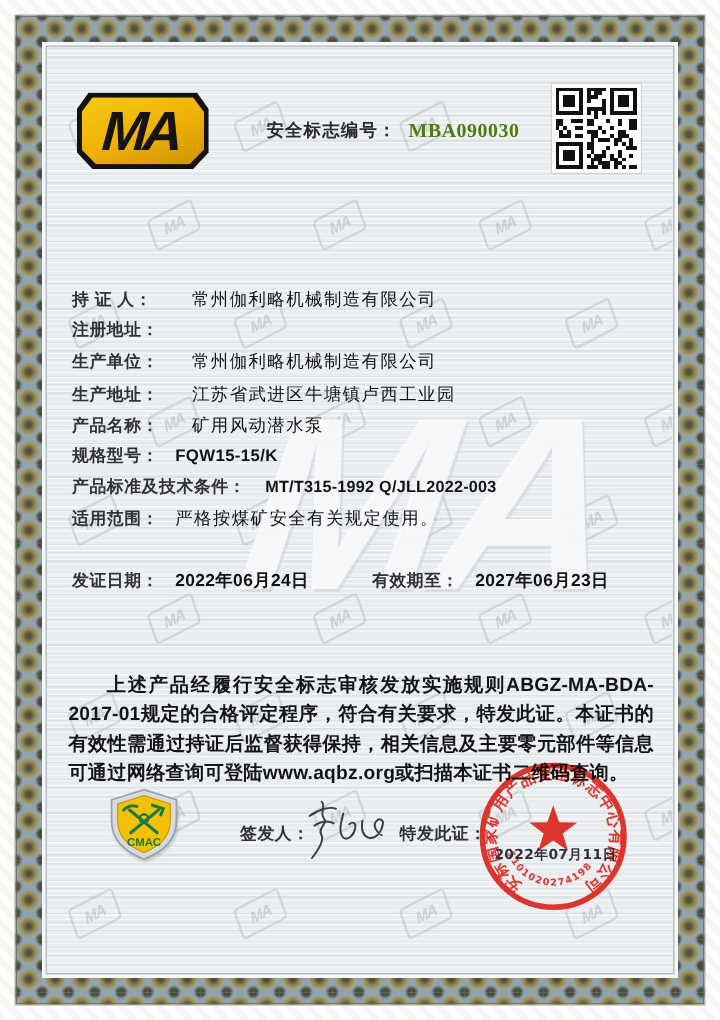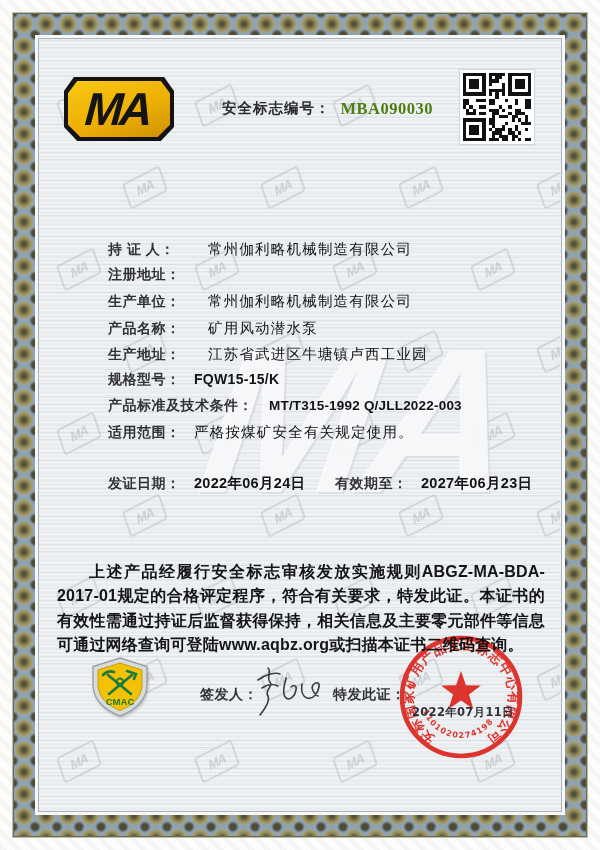--- a/index.html
+++ b/index.html
@@ -52,21 +52,21 @@
   .qr{position:absolute;left:460px;top:70px;width:74px;height:74px;background:#fff;padding:3px;box-sizing:border-box;
         box-shadow:0 0 0 1px rgba(190,195,200,.6);}
   .qr svg{width:100%;height:100%;display:block;shape-rendering:crispEdges;}
   
   .title{position:absolute;left:0;right:0;top:167px;text-align:center;
         font-family:"Liberation Serif","DejaVu Serif",serif;
         font-size:31px;font-weight:900;color:#121214;letter-spacing:3px;}
   
   .fields{position:absolute;left:60px;right:52px;top:240px;}
   .row{display:flex;align-items:baseline;height:26.2px;}
-  .row .lbl{flex:none;width:86px;font-size:14px;font-weight:700;color:#323236;letter-spacing:.5px;margin-left:48px;}
+  .row .lbl{flex:none;width:86px;font-size:14px;font-weight:700;color:#323236;letter-spacing:.5px;}
   .row .lbl.wide{width:auto;margin-right:16px;}
   .row .val{font-size:14.5px;color:#131316;}
   .val.script{font-weight:400;letter-spacing:1.2px;margin-left:14px;}
   .val.model{font-weight:800;letter-spacing:.3px;font-size:14px;}
   .val.code{font-weight:600;letter-spacing:.2px;font-size:13.5px;}
   .val.script-light{font-weight:500;letter-spacing:1.2px;}
   .row.dates{margin-top:24px;}
   .row.dates .val{font-weight:600;letter-spacing:.3px;width:150px;}
   .row.dates .lbl2{flex:none;width:86px;font-size:14px;font-weight:700;color:#323236;margin-left:14px;letter-spacing:.5px;}
   .row.remark{margin-top:3px;}
@@ -371,26 +371,26 @@
         <span class="val script">常州伽利略机械制造有限公司</span>
       </div>
       <div class="row">
         <span class="lbl">注册地址：</span>
       </div>
       <div class="row">
         <span class="lbl">生产单位：</span>
         <span class="val script">常州伽利略机械制造有限公司</span>
       </div>
       <div class="row">
+        <span class="lbl">生产地址：</span>
+        <span class="val script">江苏省武进区牛塘镇卢西工业园</span>
+      </div>
+      <div class="row">
         <span class="lbl">产品名称：</span>
         <span class="val script">矿用风动潜水泵</span>
-      </div>
-      <div class="row">
-        <span class="lbl">生产地址：</span>
-        <span class="val script">江苏省武进区牛塘镇卢西工业园</span>
       </div>
       <div class="row">
         <span class="lbl">规格型号：</span>
         <span class="val model">FQW15-15/K</span>
       </div>
       <div class="row">
         <span class="lbl wide">产品标准及技术条件：</span>
         <span class="val code">MT/T315-1992 Q/JLL2022-003</span>
       </div>
       <div class="row">

